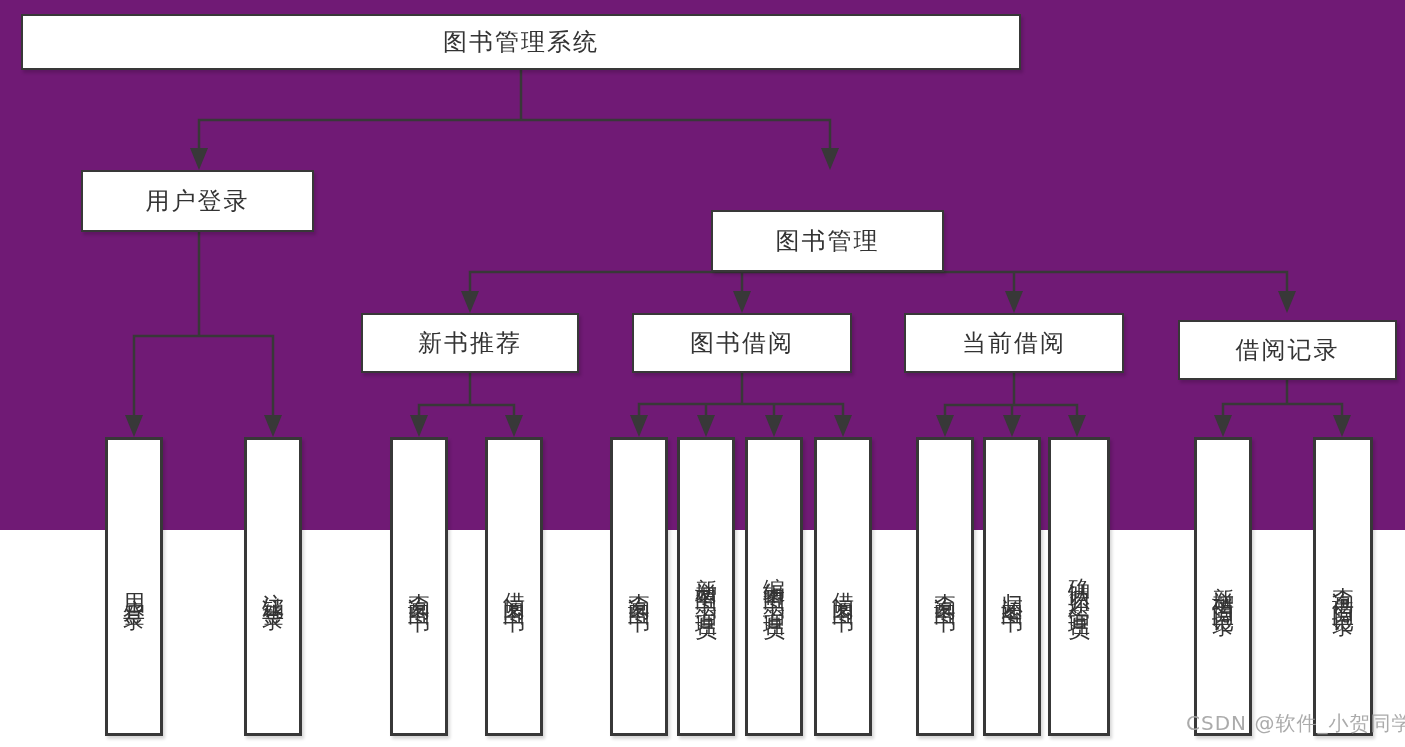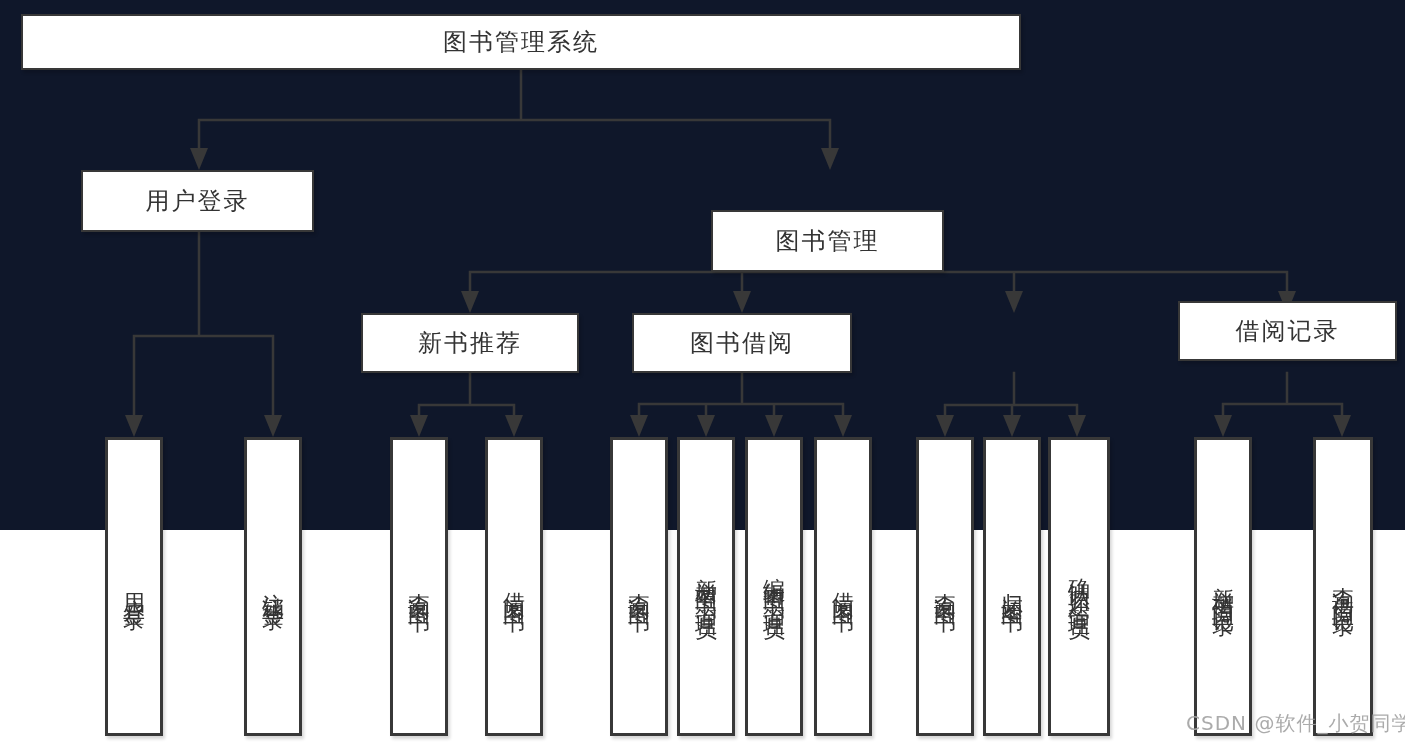--- a/index.html
+++ b/index.html
@@ -2,21 +2,21 @@
 <html><head>
 <meta charset="utf-8">
 <style>
   * { margin: 0; padding: 0; box-sizing: border-box; }
   html, body { background: #ffffff; }
   body {
     width: 1405px; height: 747px;
     font-family: "DejaVu Sans", "Liberation Sans", sans-serif;
     position: relative; overflow: hidden;
   }
-  .canvas { position: relative; width: 1405px; height: 530px; background: #0f172a; }
+  .canvas { position: relative; width: 1405px; height: 530px; background: #701a75; }
   svg.connectors { position: absolute; left: 0; top: 0; z-index: 1; }
   .box {
     position: absolute; background: #ffffff;
     border: 2.5px solid #383838;
     display: flex; align-items: center; justify-content: center;
     color: #333333; z-index: 2;
     box-shadow: 2px 3px 3px rgba(0,0,0,0.16);
   }
   .hbox span {
     font-size: 24px; letter-spacing: 2px; white-space: nowrap;
@@ -89,21 +89,24 @@
   <div class="box hbox" style="left:711px; top:170px; width:233px; height:62px;margin-top:40px;">
     <span>图书管理</span>
   </div>
 
   <div class="box hbox" style="left:632px; top:313px; width:220px; height:60px;">
     <span>图书借阅</span>
   </div>
   <div class="box hbox" style="left:361px; top:313px; width:218px; height:60px;">
     <span>新书推荐</span>
   </div>
-  <div class="box hbox" style="left:1178px; top:301px; width:219px; height:60px;text-align:right;">
+  <div class="box hbox" style="left:904px; top:313px; width:220px; height:60px;">
+    <span>当前借阅</span>
+  </div>
+  <div class="box hbox" style="left:1178px; top:320px; width:219px; height:60px;text-align:right;">
     <span>借阅记录</span>
   </div>
 
   <div class="box vbox" style="left:105px;">
     <span>用户登录</span>
   </div>
   <div class="box vbox" style="left:244px;">
     <span>注销登录</span>
   </div>
 

